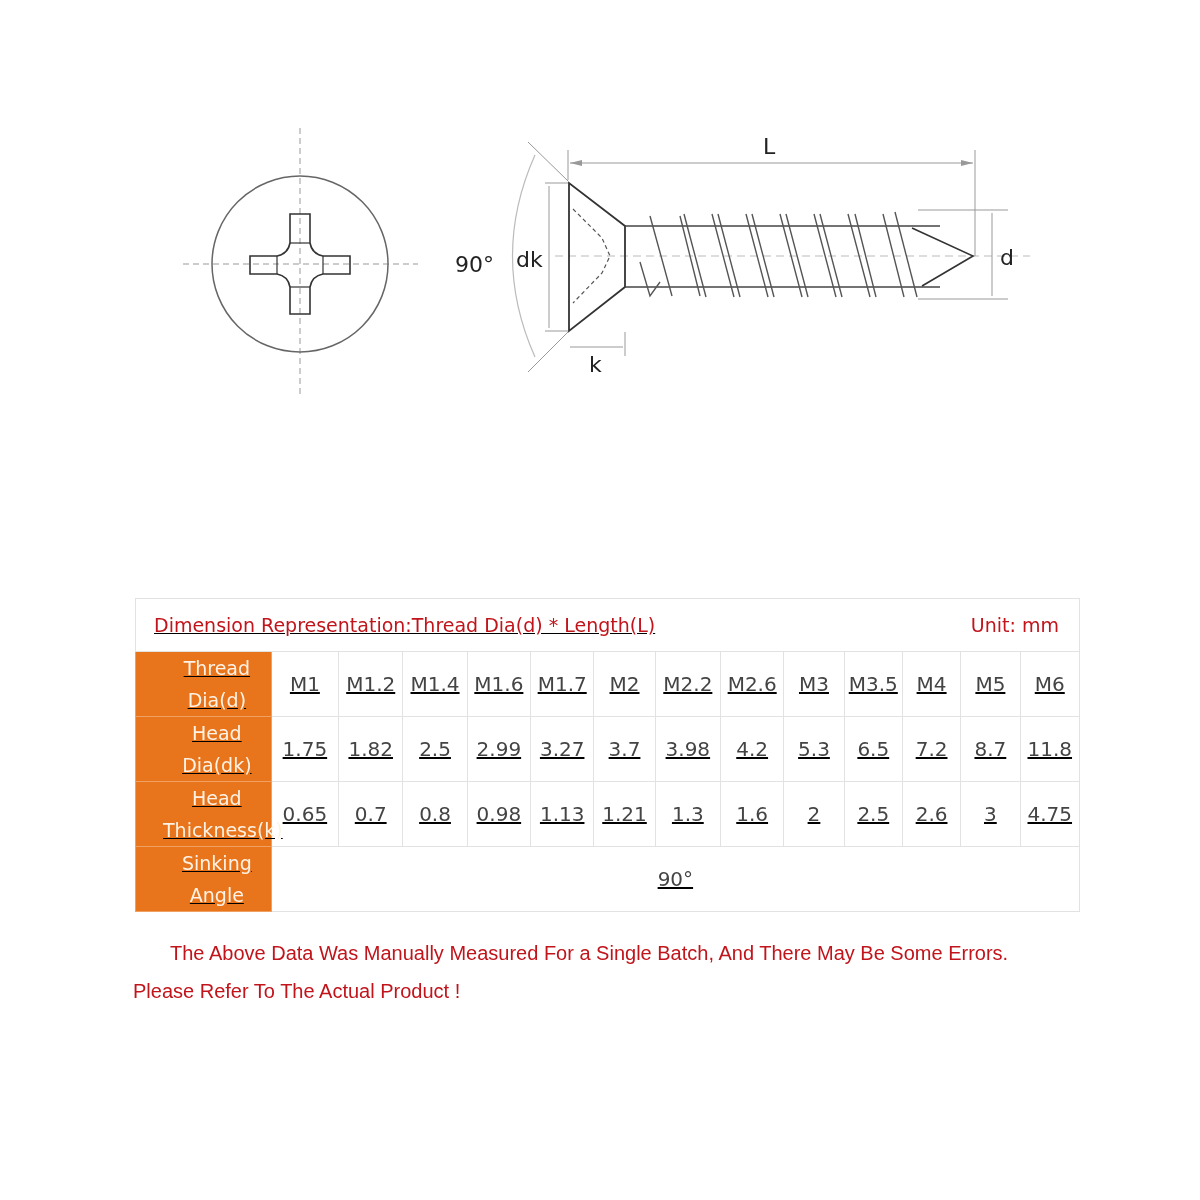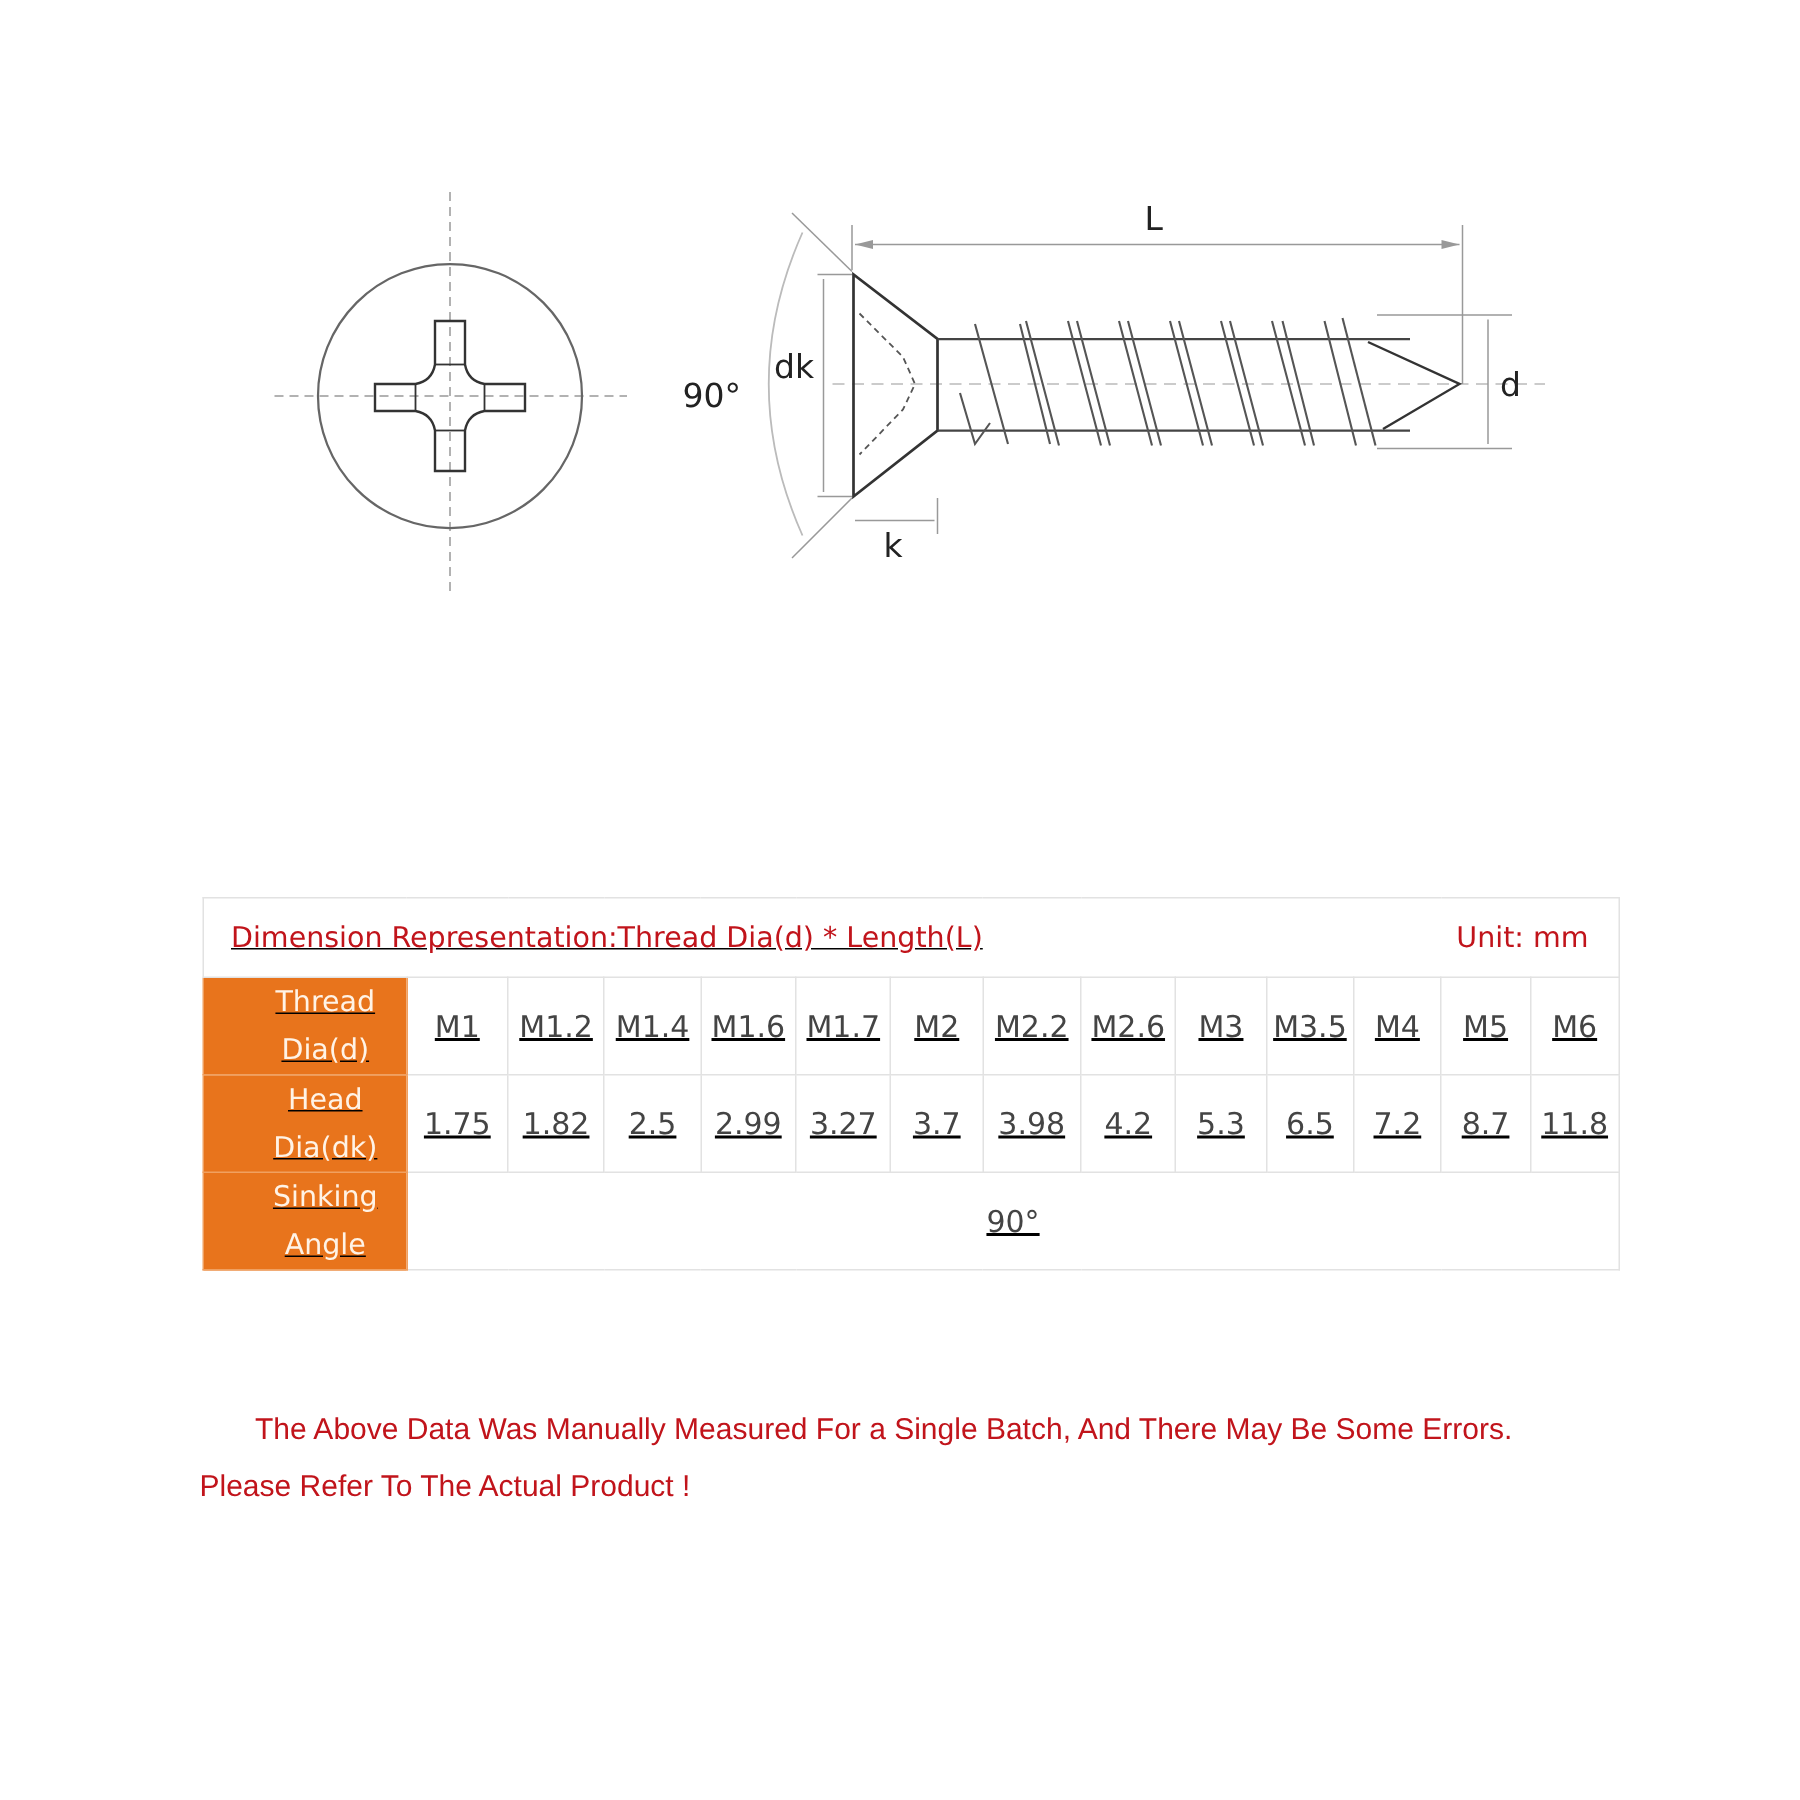--- a/index.html
+++ b/index.html
@@ -77,21 +77,21 @@
 
       <path d="M912 228 L973 256 L922 286" stroke="#333" stroke-width="1.6"></path>
 
       <line x1="918" y1="210" x2="1008" y2="210" stroke="#999" stroke-width="1"></line>
       <line x1="918" y1="299" x2="1008" y2="299" stroke="#999" stroke-width="1"></line>
       <line x1="992" y1="213" x2="992" y2="296" stroke="#999" stroke-width="1"></line>
     </g>
   </svg>
   <span class="dim-label" style="left:763px; top:136px;">L</span>
   <span class="dim-label" style="left:455px; top:254px;">90°</span>
-  <span class="dim-label" style="left:516px; top:235px;">dk</span>
+  <span class="dim-label" style="left:516px; top:249px;">dk</span>
   <span class="dim-label" style="left:589px; top:354px;">k</span>
   <span class="dim-label" style="left:1000px; top:247px;">d</span>
 </div>
 
 <table class="spec-table">
   <colgroup>
     <col style="width:135px">
     <col style="width:67px">
       <col style="width:64px">
       <col style="width:64px">
@@ -138,20 +138,39 @@
     <td>3.27</td>
     <td>3.7</td>
     <td>3.98</td>
     <td>4.2</td>
     <td>5.3</td>
     <td>6.5</td>
     <td>7.2</td>
     <td>8.7</td>
     <td>11.8</td>
   </tr>
+  <tr class="r3">
+    <td class="hdr">
+      <div>Head</div>
+      <div>Thickness(k)</div>
+    </td>
+    <td>0.65</td>
+    <td>0.7</td>
+    <td>0.8</td>
+    <td>0.98</td>
+    <td>1.13</td>
+    <td>1.21</td>
+    <td>1.3</td>
+    <td>1.6</td>
+    <td>2</td>
+    <td>2.5</td>
+    <td>2.6</td>
+    <td>3</td>
+    <td>4.75</td>
+  </tr>
   <tr class="r4">
     <td class="hdr">Sinking Angle</td>
     <td colspan="13">90°</td>
   </tr>
 </tbody>
   </table>
 
 <div class="note" style="top:942px;margin-left:42px;">The Above Data Was Manually Measured For a Single Batch, And There May Be Some Errors.</div>
 <div class="note" style="top:980px; left:133px;">Please Refer To The Actual Product !</div>
 

